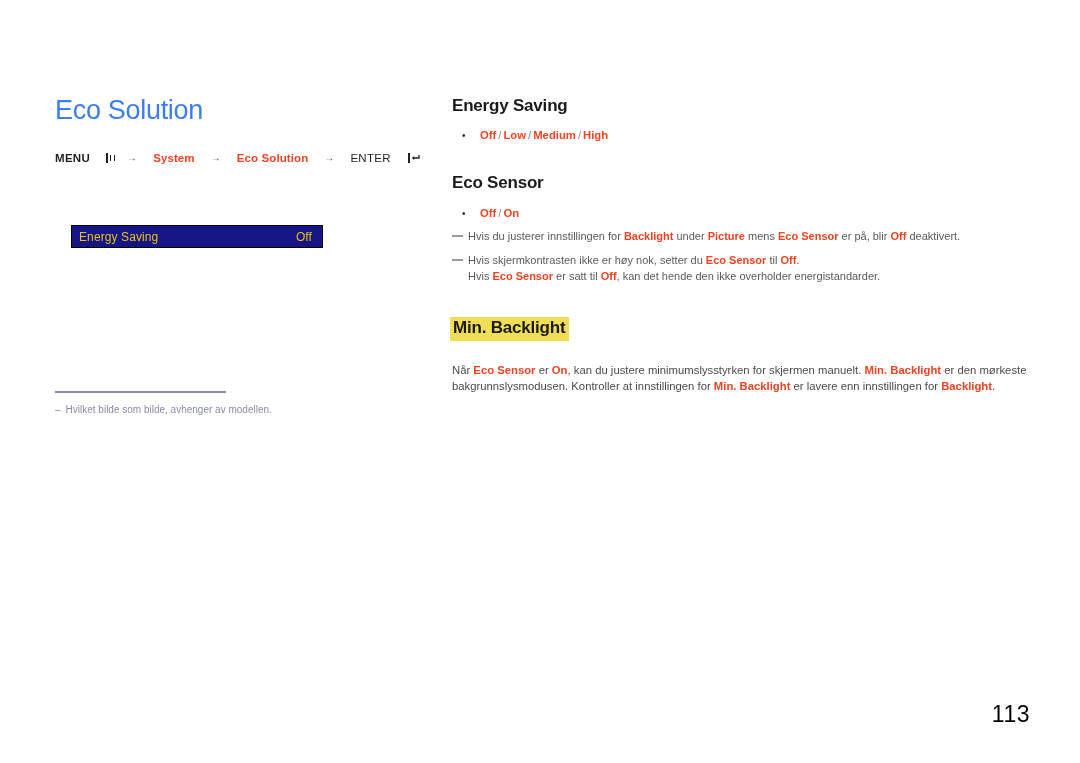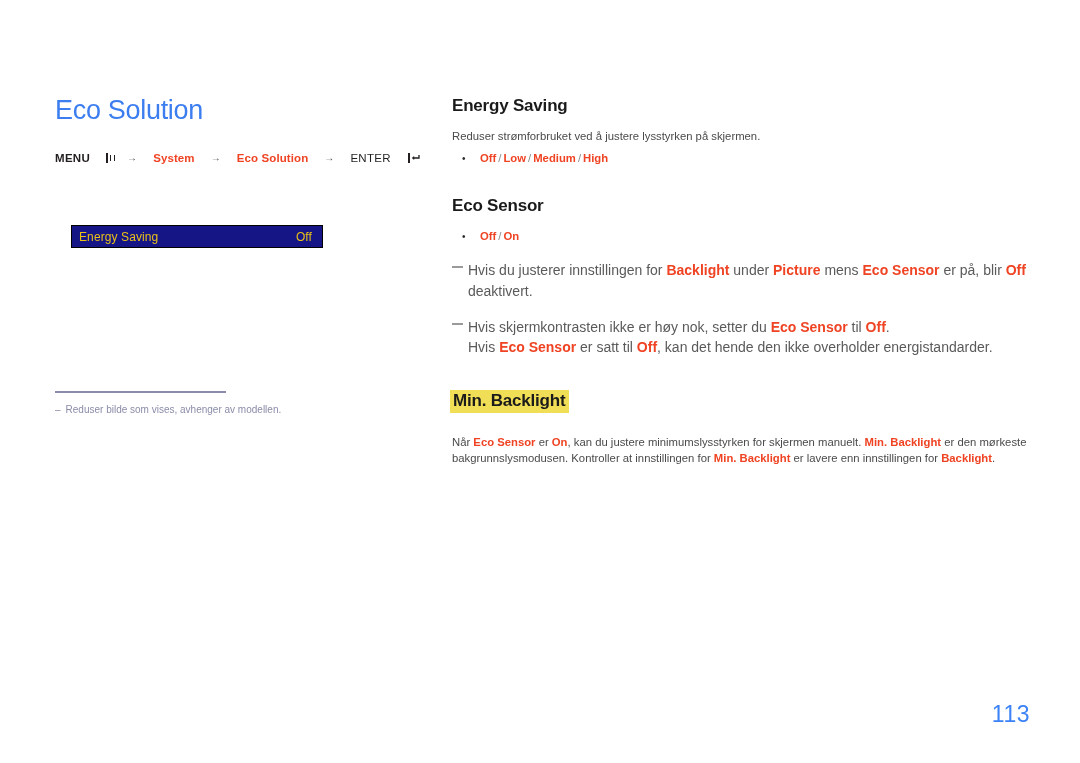--- a/index.html
+++ b/index.html
@@ -164,22 +164,22 @@
     padding-left: 10px;
     box-sizing: content-box;
   }
   .opt { color: #ef4323; font-weight: 700; }
   .sep { color: #8a8a8a; padding: 0 2px; }
   .kw { color: #ef4323; font-weight: 700; }
 
   .note-row {
     display: flex;
     align-items: flex-start;
-    margin-top: 16px;
-    font-size: 14px;
+    margin-top: 8px;
+    font-size: 11px;
     color: #5a5a5a;
     line-height: 1.45;
   }
   .note-dash {
     flex: 0 0 auto;
     width: 11px;
     height: 1.6px;
     background: #9a9a9a;
     margin-top: 6px;
     margin-right: 5px;
@@ -190,21 +190,21 @@
   .block-gap-1 { margin-top: 29px; }
   .block-gap-2 { margin-top: 32px; }
   .para-gap { margin-top: 9px; }
 
   
   .page-number {
     position: absolute;
     right: 50px;
     bottom: 35px;
     font-size: 23px;
-    color: #3b82f6;
+    color: #000000;
     letter-spacing: 0.5px;
   }
 </style>
 </head>
 <body>
 
 <div class="left-col">
 
   <h1 class="page-title">Eco Solution</h1>
 
@@ -228,29 +228,28 @@
 
 <div class="osd-box">
   <span class="osd-label">Energy Saving</span>
   <span class="osd-value">Off</span>
 </div>
 
 <div class="footnote-wrap">
   <div class="footnote-rule"></div>
   <div class="footnote-text">
     <span class="footnote-dash">–</span>
-    <span>Reduser bilde som vises, avhenger av modellen.</span>
+    <span>Hvilket bilde som bilde, avhenger av modellen.</span>
   </div>
 </div>
 
 <div class="right-col">
 
   <div>
     <h2 class="sec-heading">Energy Saving</h2>
-    <p class="para">Reduser strømforbruket ved å justere lysstyrken på skjermen.</p>
     <div class="bullet-row">
       <span class="bullet-dot">•</span>
       <span class="opts"><span class="opt">Off</span><span class="sep">/</span><span class="opt">Low</span><span class="sep">/</span><span class="opt">Medium</span><span class="sep">/</span><span class="opt">High</span></span>
     </div>
   </div>
 
   <div class="block-gap-1">
     <h2 class="sec-heading">Eco Sensor</h2>
     <div class="bullet-row">
       <span class="bullet-dot">•</span>

